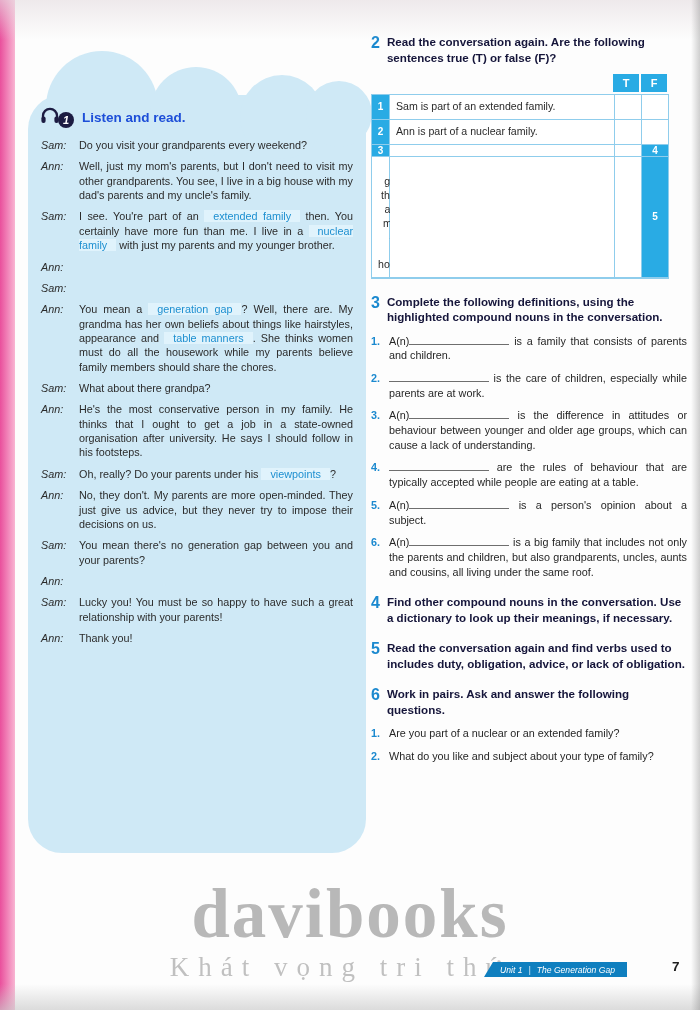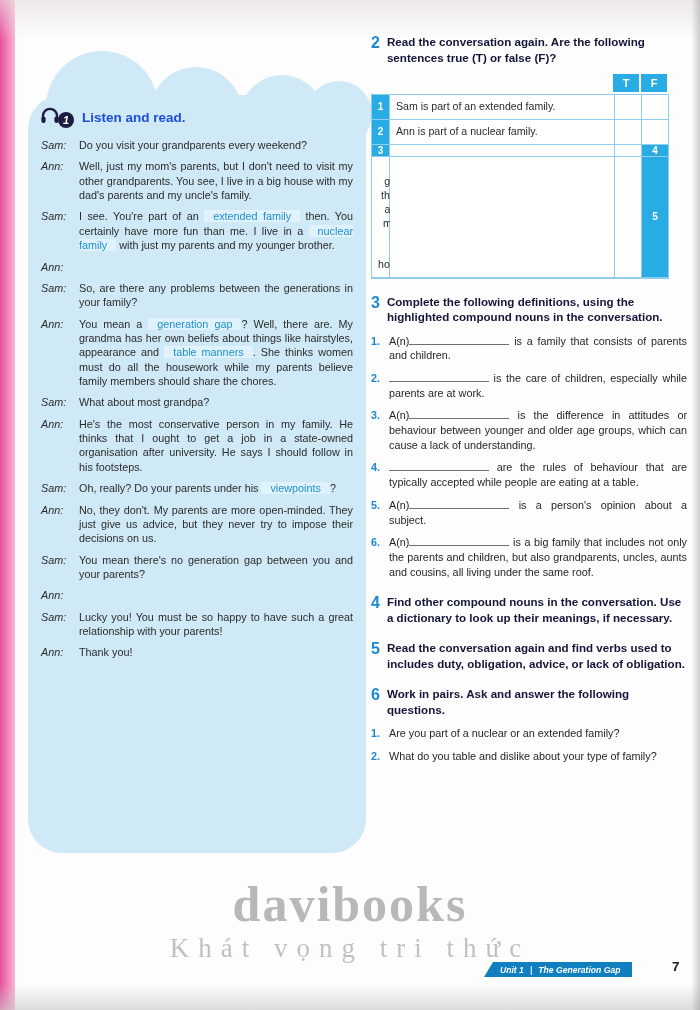--- a/index.html
+++ b/index.html
@@ -58,27 +58,27 @@
   .list{margin-top:9px;}
   .def{display:flex;margin-bottom:8px;font-size:10.8px;line-height:1.36;color:#262626;}
   .dnum{flex:0 0 18px;color:#1b89cf;font-weight:bold;}
   .dbody{flex:1;text-align:justify;}
   .qbody{flex:1;}
   .blank{display:inline-block;width:100px;border-bottom:1px solid #6e6e6e;height:9px;
     vertical-align:baseline;}
   
   .wm{position:absolute;left:115px;top:878px;width:470px;text-align:center;z-index:4;
     pointer-events:none;color:#8f8f8f;font-family:"Liberation Serif",serif;}
-  .wm1{font-size:50px;font-weight:bold;letter-spacing:2px;opacity:.62;line-height:1.05;}
+  .wm1{font-size:69px;font-weight:bold;letter-spacing:2px;opacity:.62;line-height:1.05;}
   .wm2{font-size:27px;letter-spacing:9px;opacity:.55;margin-top:2px;}
   
   .footer-strip{position:absolute;left:484px;top:962px;height:15px;background:#0f7fbf;
     color:#fff;display:flex;align-items:center;gap:6px;padding:0 12px 0 16px;
     clip-path:polygon(9px 0,100% 0,100% 100%,0 100%);z-index:5;
-    font-size:8.6px;font-weight:bold;font-style:italic;white-space:nowrap;}
+    font-size:8.6px;font-weight:normal;font-style:italic;white-space:nowrap;}
   .footer-strip .sep{opacity:.85;}
   .page-num{position:absolute;left:672px;top:959px;font-size:13.5px;font-weight:bold;
     color:#1d1d1d;z-index:5;}
 </style>
 </head>
 <body>
 
 <div class="spine"></div>
 <div class="edge-top"></div>
 
@@ -111,29 +111,28 @@
       </div>
       <div class="dl">
         <span class="sp">Sam:</span>
         <span class="tx"><span>I see. You're part of an </span><span class="hl">extended family</span><span> then. You certainly have more fun than me. I live in a </span><span class="hl">nuclear family</span><span> with just my parents and my younger brother.</span></span>
       </div>
       <div class="dl">
         <span class="sp">Ann:</span>
       </div>
       <div class="dl">
         <span class="sp">Sam:</span>
-        <span class="tx"><span>So, are there any problems between the generations in your family?</span></span>
       </div>
       <div class="dl">
         <span class="sp">Ann:</span>
         <span class="tx"><span>You mean a </span><span class="hl">generation gap</span><span>? Well, there are. My grandma has her own beliefs about things like hairstyles, appearance and </span><span class="hl">table manners</span><span>. She thinks women must do all the housework while my parents believe family members should share the chores.</span></span>
       </div>
       <div class="dl">
         <span class="sp">Sam:</span>
-        <span class="tx"><span>What about most grandpa?</span></span>
+        <span class="tx"><span>What about there grandpa?</span></span>
       </div>
       <div class="dl">
         <span class="sp">Ann:</span>
         <span class="tx"><span>He's the most conservative person in my family. He thinks that I ought to get a job in a state-owned organisation after university. He says I should follow in his footsteps.</span></span>
       </div>
       <div class="dl">
         <span class="sp">Sam:</span>
         <span class="tx"><span>Oh, really? Do your parents under his </span><span class="hl">viewpoints</span><span>?</span></span>
       </div>
       <div class="dl">
@@ -245,21 +244,21 @@
       <span class="ex-num">6</span>
       <h3>Work in pairs. Ask and answer the following questions.</h3>
     </div>
     <div class="list">
         <div class="def">
           <span class="dnum">1.</span>
           <span class="qbody">Are you part of a nuclear or an extended family?</span>
         </div>
         <div class="def">
           <span class="dnum">2.</span>
-          <span class="qbody">What do you table and dislike about your type of family?</span>
+          <span class="qbody">What do you like and subject about your type of family?</span>
         </div>
       </div>
   </section>
 
 </div>
 
 <div class="wm">
   <div class="wm1">davibooks</div>
   <div class="wm2">Khát vọng tri thức</div>
 </div>

